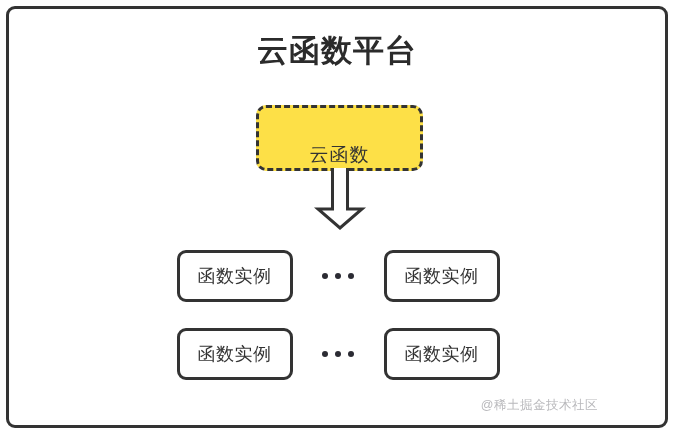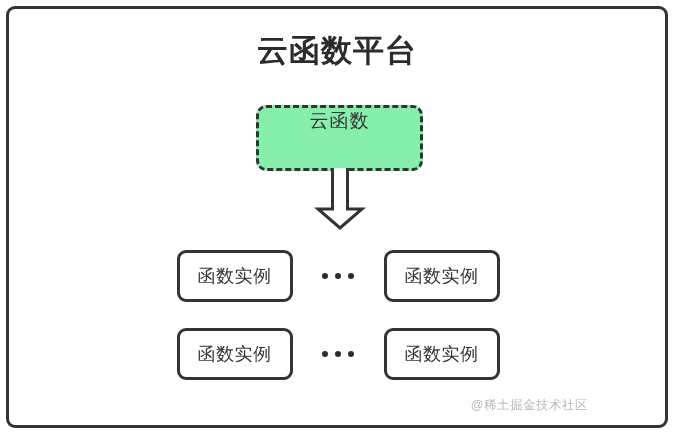--- a/index.html
+++ b/index.html
@@ -52,23 +52,23 @@
   
   .fn-dashed-box {
     position: absolute;
     left: 256px;
     top: 105px;
     width: 167px;
     height: 66px;
     box-sizing: border-box;
     border: 3px dashed #333333;
     border-radius: 10px;
-    background: #86efac;
+    background: #fde047;
     display: flex;
-    align-items: flex-start;
+    align-items: flex-end;
     justify-content: center;
   }
   .fn-dashed-label {
     font-size: 19px;
     color: #333333;
     letter-spacing: 1px;
     white-space: nowrap;
   }
 
   
@@ -122,21 +122,21 @@
   .ellipsis-sep .dot {
     width: 6px;
     height: 6px;
     border-radius: 50%;
     background: #2b2b33;
   }
 
   
   .watermark {
     position: absolute;
-    right: 32px;
+    right: 22px;
     bottom: 20px;
     font-size: 12.5px;
     color: #b9b9bc;
     letter-spacing: 0.5px;
     white-space: nowrap;
   }
 </style>
 </head>
 <body>
 

